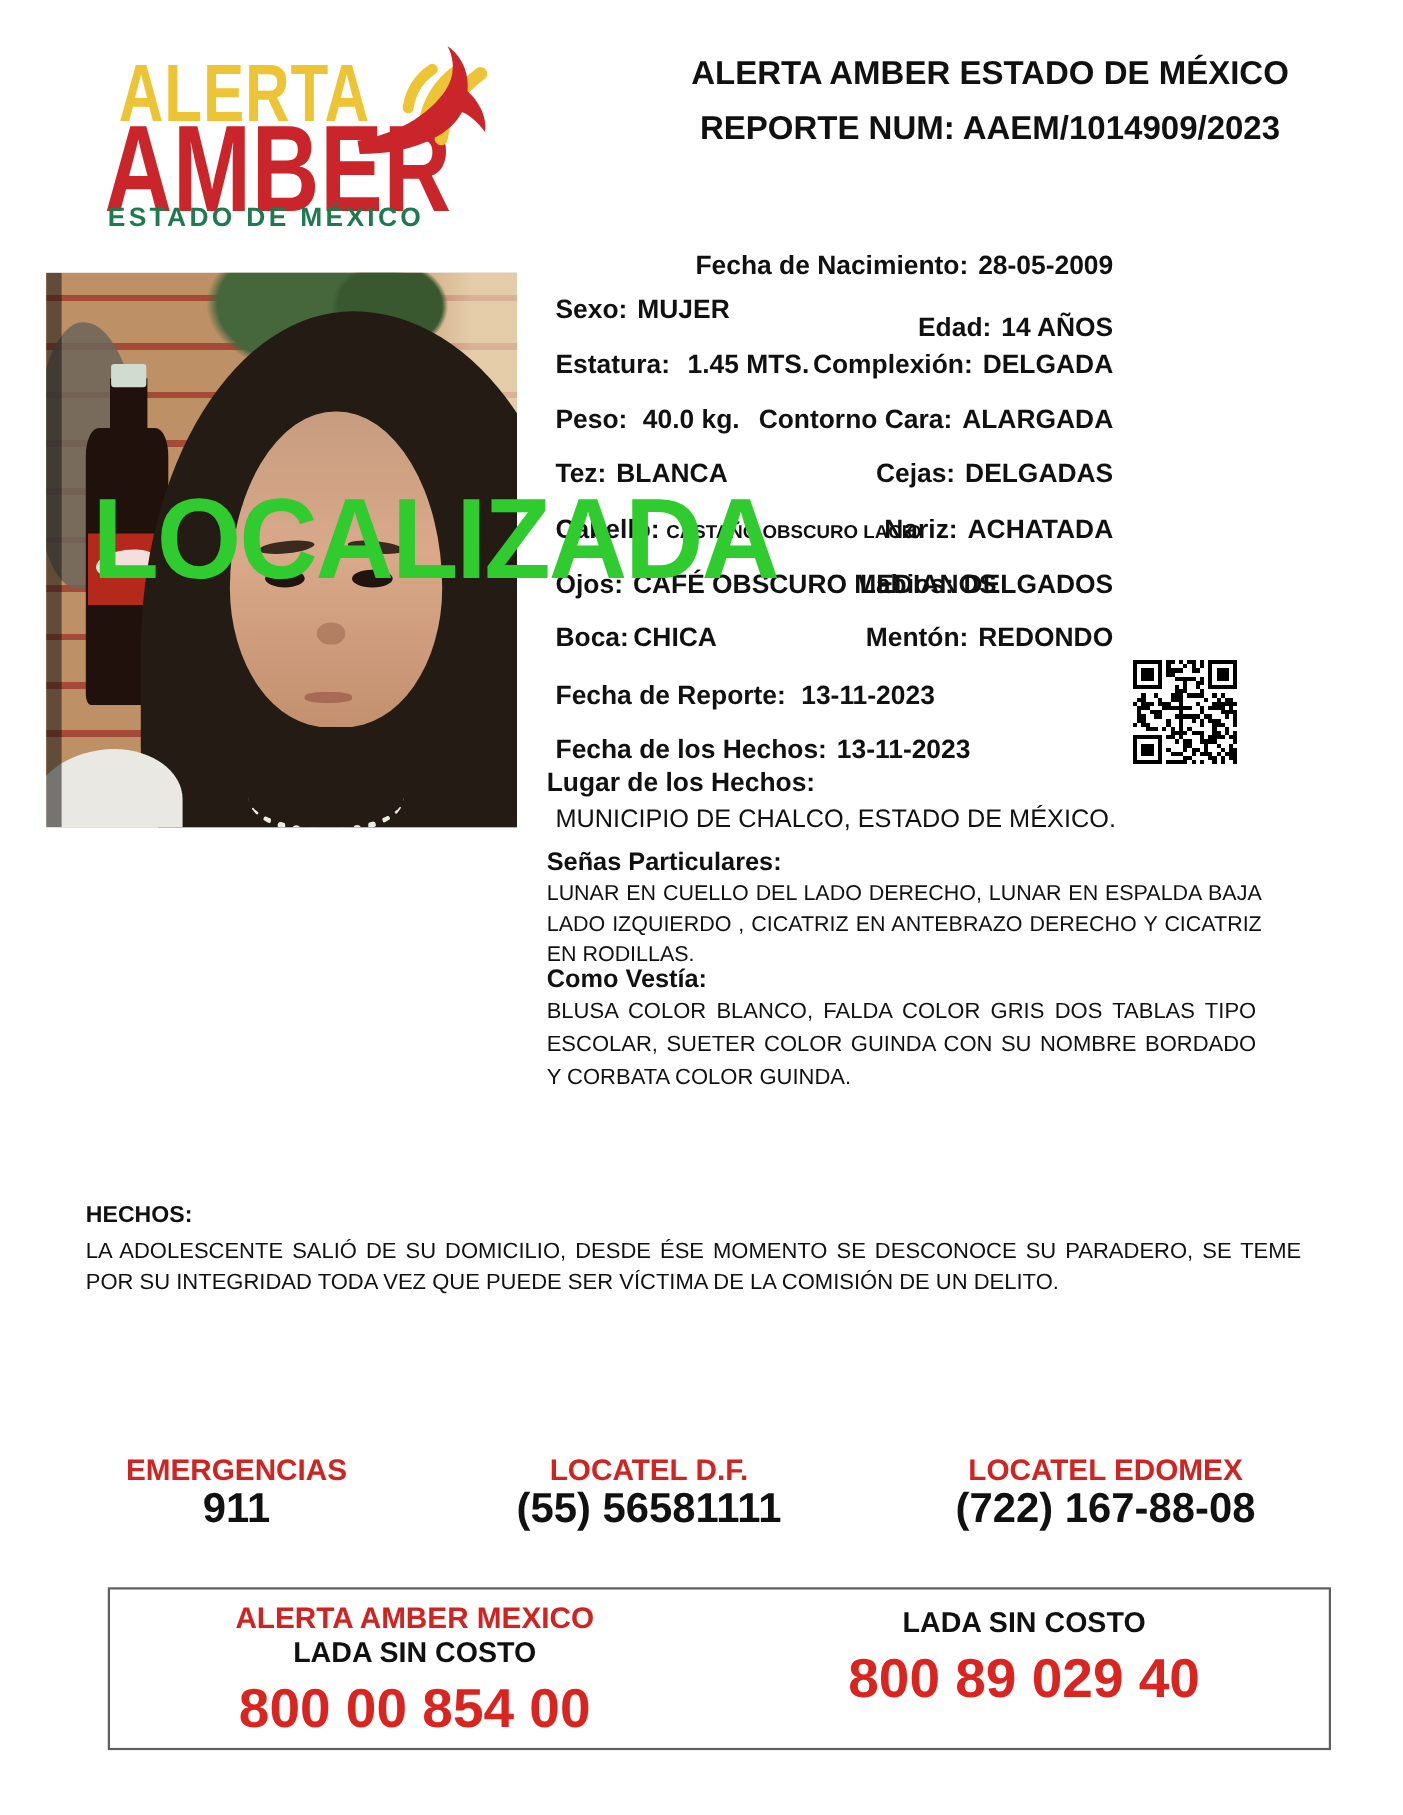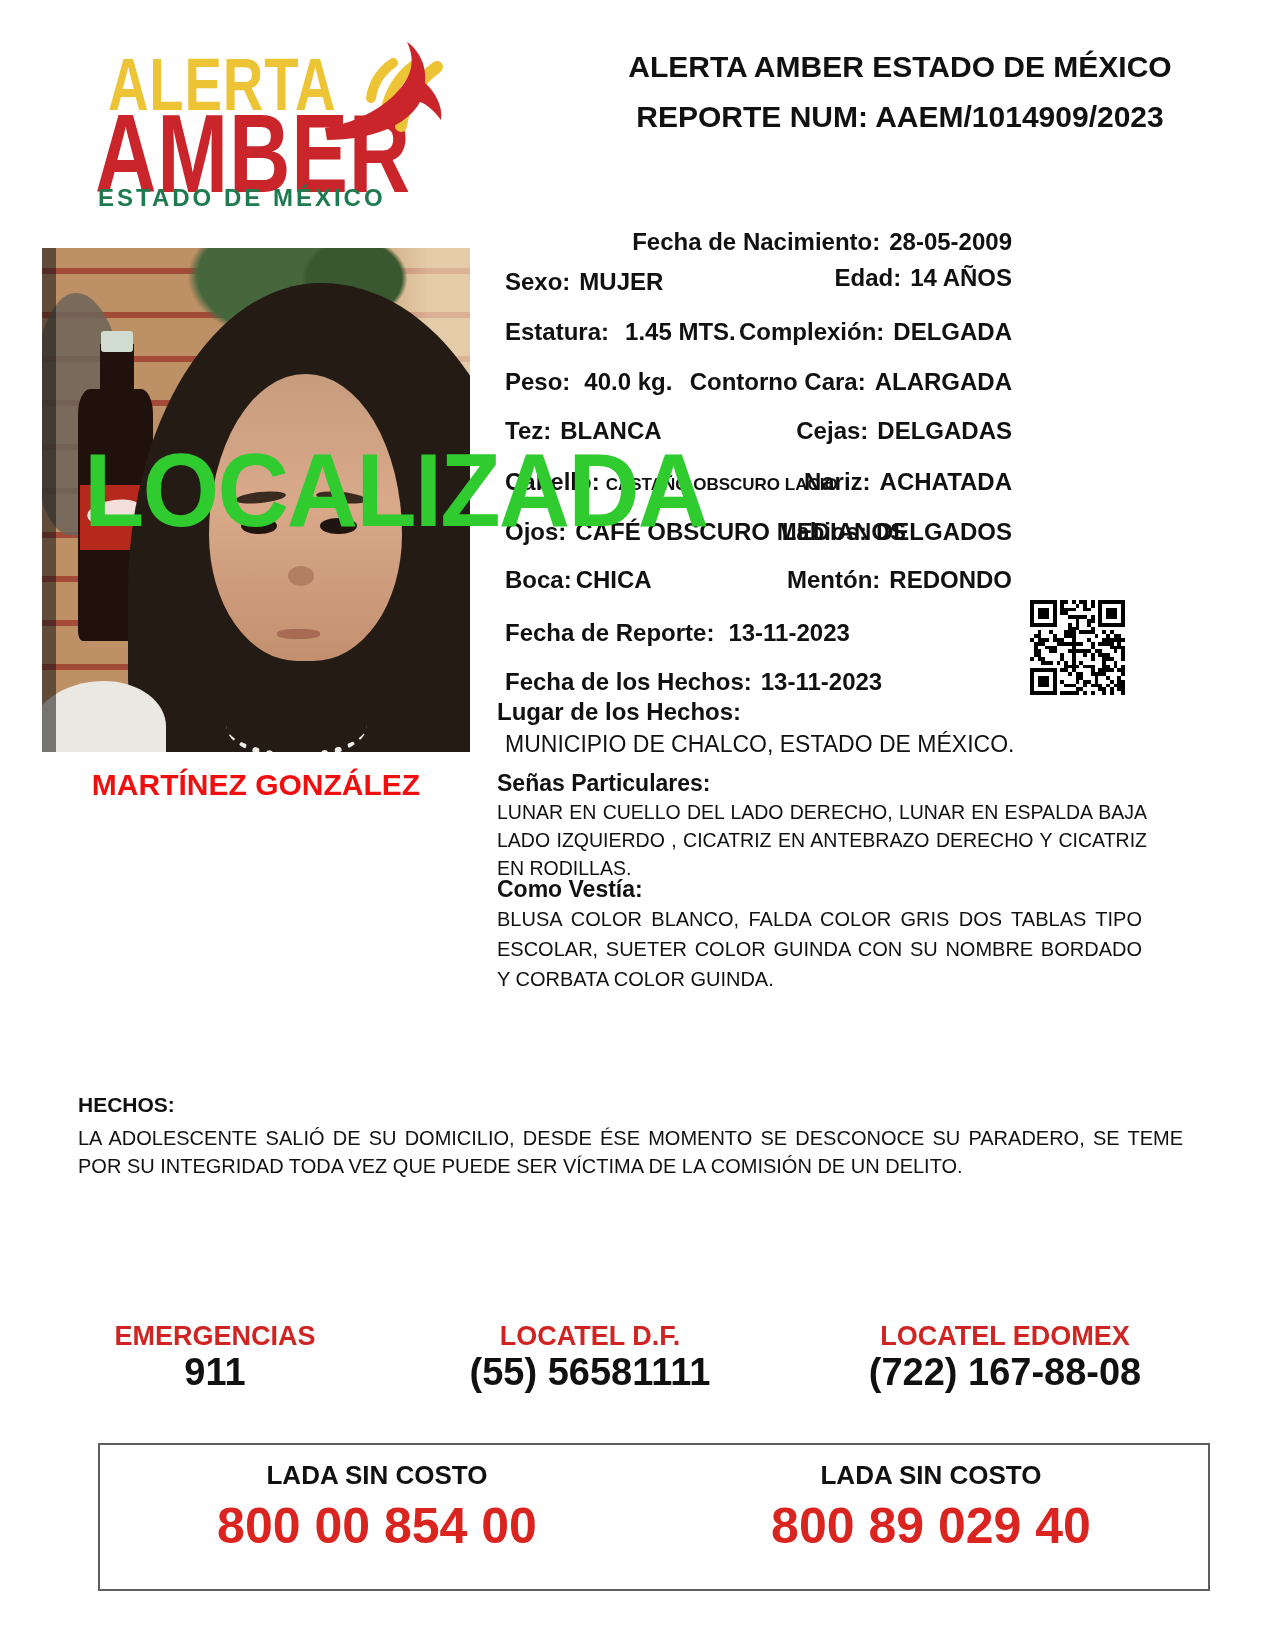--- a/index.html
+++ b/index.html
@@ -132,32 +132,31 @@
   <div class="ph ph-nose"></div>
   <div class="ph ph-mouth"></div>
   <div class="ph ph-necklace"></div>
   <div class="ph ph-sweater"></div>
   <div class="ph ph-darkedge"></div>
 </div>
 
 <div class="localizada">LOCALIZADA</div>
 
 <div class="name">
-  <div>MARTÍNEZ GONZÁLEZ</div>
 </div>
 
 <div class="rrow" style="top:230px;">
   <span class="rlabel">Fecha de Nacimiento:</span>
   <span class="rval">28-05-2009</span>
 </div>
 
 <div class="lrow" style="top:270px;">
   <span>Sexo:</span><span class="lgap"></span><span>MUJER</span>
 </div>
-<div class="rrow" style="top:266px;">
+<div class="rrow" style="top:286px;">
   <span class="rlabel">Edad:</span>
   <span class="rval">14 AÑOS</span>
 </div>
 
 <div class="lrow" style="top:320px;">
   <span>Estatura:</span><span class="lgap" style="width:16px;"></span><span>1.45 MTS.</span>
 </div>
 <div class="rrow" style="top:320px;">
   <span class="rlabel">Complexión:</span>
   <span class="rval">DELGADA</span>
@@ -452,20 +451,21 @@
   <div class="em-label">LOCATEL D.F.</div>
   <div class="em-number">(55) 56581111</div>
 </div>
 <div class="em-col" style="left:1005px;top:1323px;">
   <div class="em-label">LOCATEL EDOMEX</div>
   <div class="em-number">(722) 167-88-08</div>
 </div>
 
 <div class="footer-box">
   <div class="fb-col">
+    <div class="fb-title">ALERTA AMBER MEXICO</div>
     <div class="fb-sub">LADA SIN COSTO</div>
     <div class="fb-number">800 00 854 00</div>
   </div>
   <div class="fb-col">
     <div class="fb-sub">LADA SIN COSTO</div>
     <div class="fb-number">800 89 029 40</div>
   </div>
 </div>
 
 </body></html>

